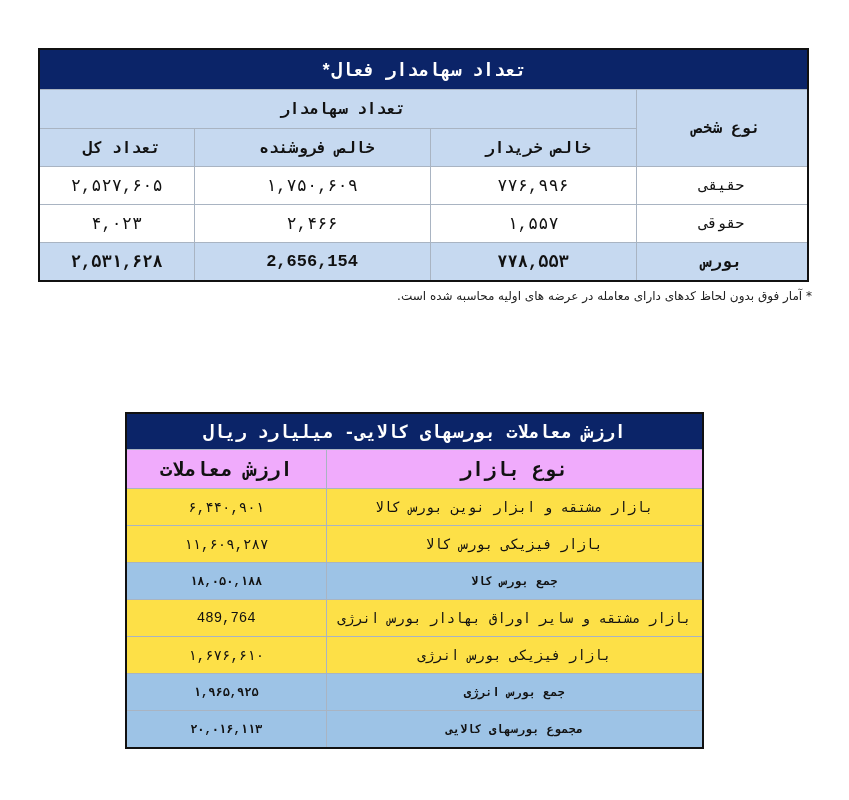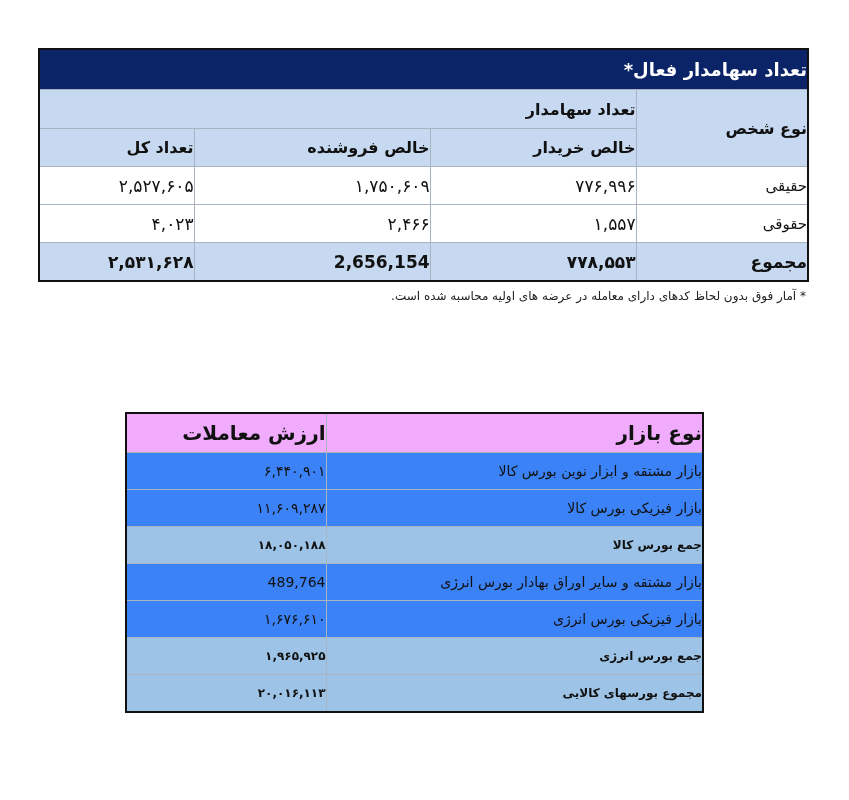--- a/index.html
+++ b/index.html
@@ -15,26 +15,27 @@
       font-family: "DejaVu Sans", sans-serif;
       color: #111111;
     }
     table {
       border-collapse: collapse;
       position: absolute;
       direction: rtl;
       table-layout: fixed;
     }
     td, th {
-      text-align: right;
+      text-align: center;
       vertical-align: middle;
       padding: 0;
       border: 1px solid #a9b4c2;
       overflow: hidden;
       white-space: nowrap;
+      font-family: Liberation Mono, monospace;
     }
     .title-cell {
       background: #0b2468;
       color: #ffffff;
       font-weight: bold;
       font-size: 18px;
       border: none;
     }
 
     
@@ -57,42 +58,42 @@
     #shareholders-table .row td.label { font-size: 15px; }
     #shareholders-table .total td {
       height: 37px;
       background: #c6d9f0;
       font-weight: bold;
       font-size: 17px;
     }
 
     #footnote {
       position: absolute;
-      right: 43px;
+      right: 37px;
       top: 289px;
       font-size: 12px;
       direction: rtl;
       color: #222222;
     }
 
     
     #commodity-table {
       left: 125px;
       top: 412px;
       width: 577px;
       border: 2px solid #111111;
     }
     #commodity-table .title-cell { height: 35px; font-size: 18px; }
     #commodity-table .hdr {
       background: #f0abfc;
       font-weight: bold;
       font-size: 20px;
       height: 38px;
     }
-    #commodity-table .row td { height: 36px; font-size: 14px; background: #3b82f6; }
+    #commodity-table .row td { height: 36px; font-size: 14px; background: #fde047; }
     #commodity-table .subtotal td {
       height: 36px;
       background: #9dc3e6;
       font-weight: bold;
       font-size: 12px;
     }
   </style>
 </head>
 <body>
 
@@ -122,36 +123,39 @@
     <td>۱,۷۵۰,۶۰۹</td>
     <td>۲,۵۲۷,۶۰۵</td>
   </tr>
   <tr class="row">
     <td class="label">حقوقی</td>
     <td>۱,۵۵۷</td>
     <td>۲,۴۶۶</td>
     <td>۴,۰۲۳</td>
   </tr>
   <tr class="total">
-    <td>مجموع</td>
+    <td>بورس</td>
     <td>۷۷۸,۵۵۳</td>
     <td>2,656,154</td>
     <td>۲,۵۳۱,۶۲۸</td>
   </tr>
 </tbody>
   </table>
 
 <div id="footnote">* آمار فوق بدون لحاظ کدهای دارای معامله در عرضه های اولیه محاسبه شده است.</div>
 
 <table id="commodity-table">
   <colgroup>
     <col style="width:377px">
     <col style="width:200px">
   </colgroup>
   <tbody>
+      <tr>
+    <td class="title-cell" colspan="2">ارزش معاملات بورسهای کالایی- میلیارد ریال</td>
+  </tr>
   <tr>
     <td class="hdr">نوع بازار</td>
     <td class="hdr">ارزش معاملات</td>
   </tr>
   <tr class="row">
     <td>بازار مشتقه و ابزار نوین بورس کالا</td>
     <td>۶,۴۴۰,۹۰۱</td>
   </tr>
   <tr class="row">
     <td>بازار فیزیکی بورس کالا</td>

